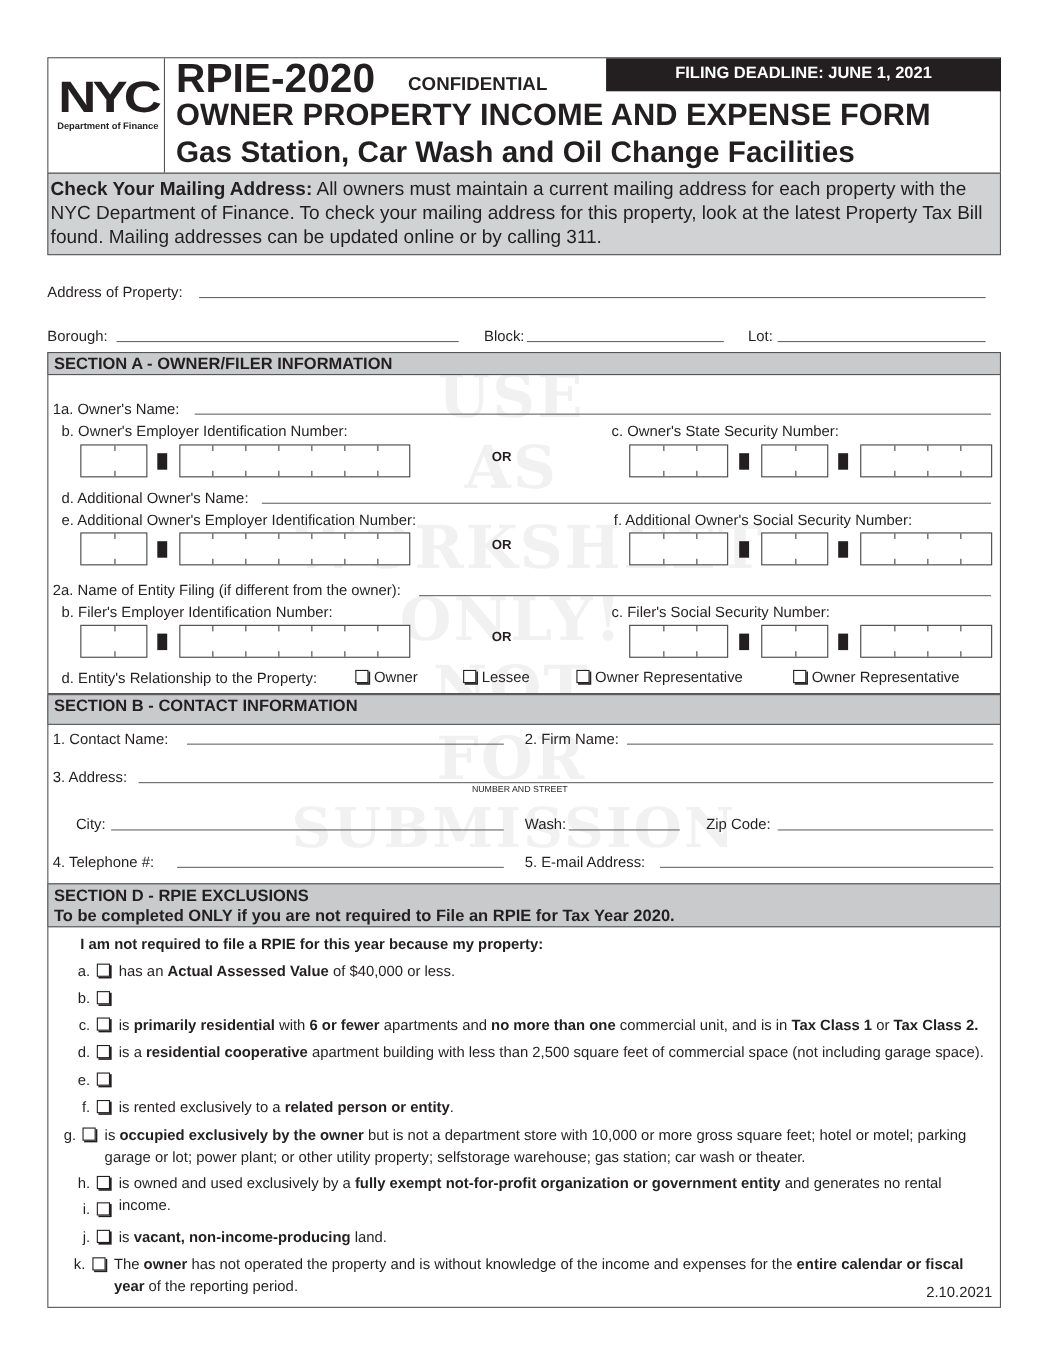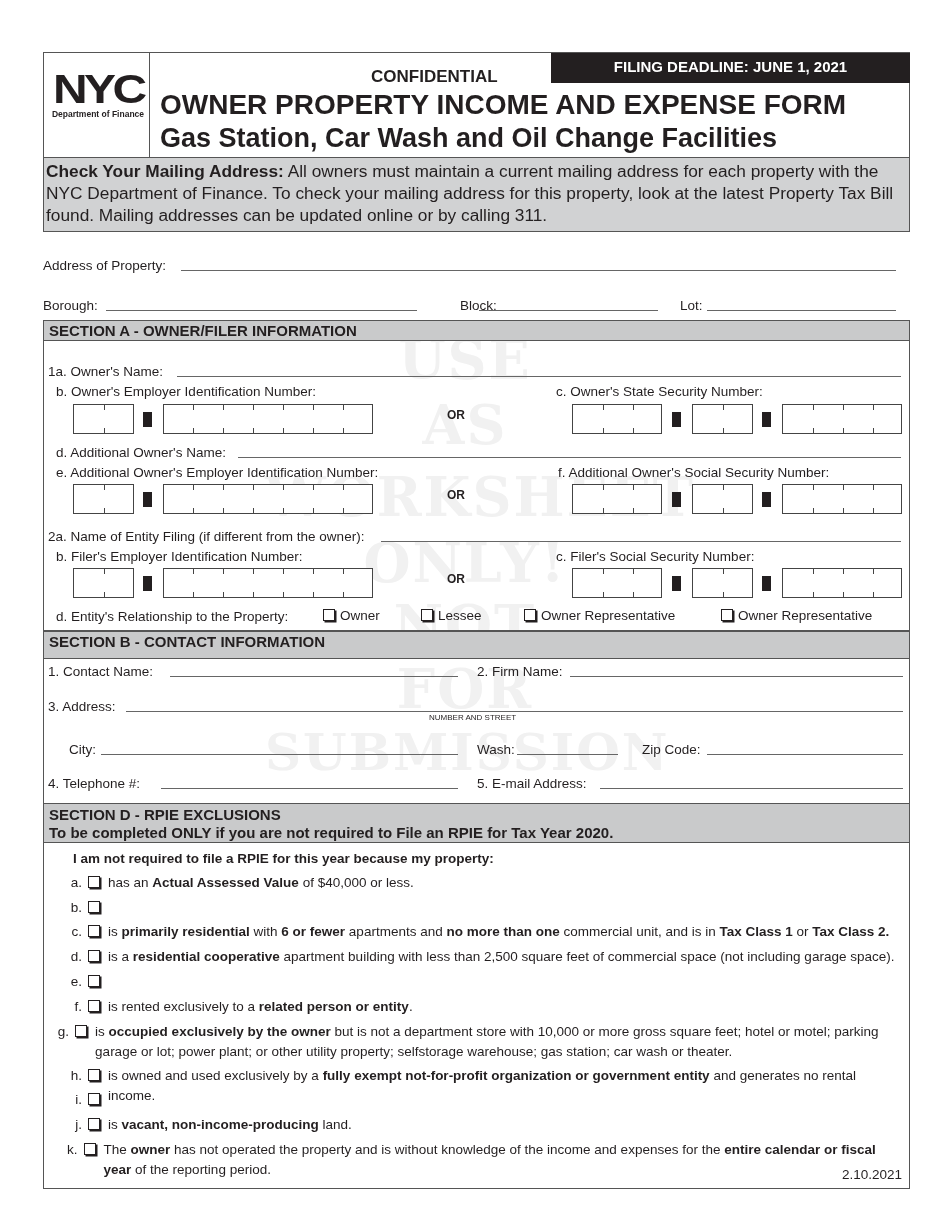--- a/index.html
+++ b/index.html
@@ -32,20 +32,21 @@
 .watermark{position:absolute;font-family:"DejaVu Serif",serif;font-weight:bold;color:#f1f1f1;font-size:54px;text-align:center;width:400px;left:265px;line-height:1;letter-spacing:2px}
 </style>
 </head>
 <body>
 
 <div class="header">
   <div class="logo-cell">
     <div class="logo-nyc">NYC</div>
     <div class="logo-dept">Department of Finance</div>
   </div>
+  <div class="title1">RPIE-2020</div>
   <div class="conf">CONFIDENTIAL</div>
   <div class="deadline">FILING DEADLINE: JUNE 1, 2021</div>
   <div class="title2">OWNER PROPERTY INCOME AND EXPENSE FORM</div>
   <div class="title3">Gas Station, Car Wash and Oil Change Facilities</div>
 </div>
 
 <div class="mail"><b>Check Your Mailing Address:</b> <span>All owners must maintain a current mailing address for each property with the NYC Department of Finance. To check your mailing address for this property, look at the latest Property Tax Bill found. Mailing addresses can be updated online or by calling 311.</span></div>
 
 <div>
   <div class="watermark" style="top:333px">USE</div>
@@ -54,21 +55,21 @@
   <div class="watermark" style="top:536px">ONLY!</div>
   <div class="watermark" style="top:598px">NOT</div>
   <div class="watermark" style="top:662px">FOR</div>
   <div class="watermark" style="top:728px;font-size:50px">SUBMISSION</div>
 </div>
 
 <div class="field-label" style="left:43px;top:258px">Address of Property:</div>
 <div class="uline" style="left:181px;top:270px;width:715px"></div>
 <div class="field-label" style="left:43px;top:298px">Borough:</div>
 <div class="uline" style="left:106px;top:310px;width:311px"></div>
-<div class="field-label" style="left:460px;top:298px">Block:</div>
+<div class="field-label" style="left:440px;top:298px">Block:</div>
 <div class="uline" style="left:479px;top:310px;width:179px"></div>
 <div class="field-label" style="left:680px;top:298px">Lot:</div>
 <div class="uline" style="left:707px;top:310px;width:189px"></div>
 
 <div class="sec-box" style="top:320px;height:311px"></div>
 <div class="sec-head" style="top:320px;height:21px;line-height:20px">SECTION A - OWNER/FILER INFORMATION</div>
 
 <div class="field-label" style="left:48px;top:364px">1a. Owner's Name:</div>
 <div class="uline" style="left:177px;top:376px;width:724px"></div>
 <div class="field-label" style="left:56px;top:384px">b. Owner's Employer Identification Number:</div>

